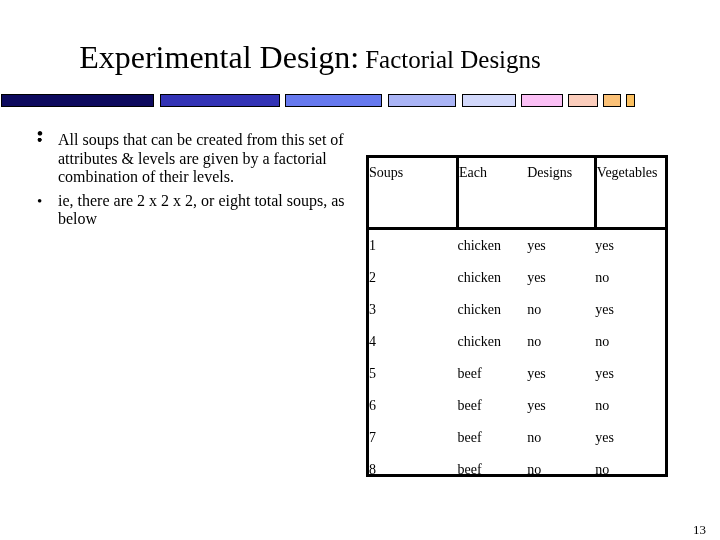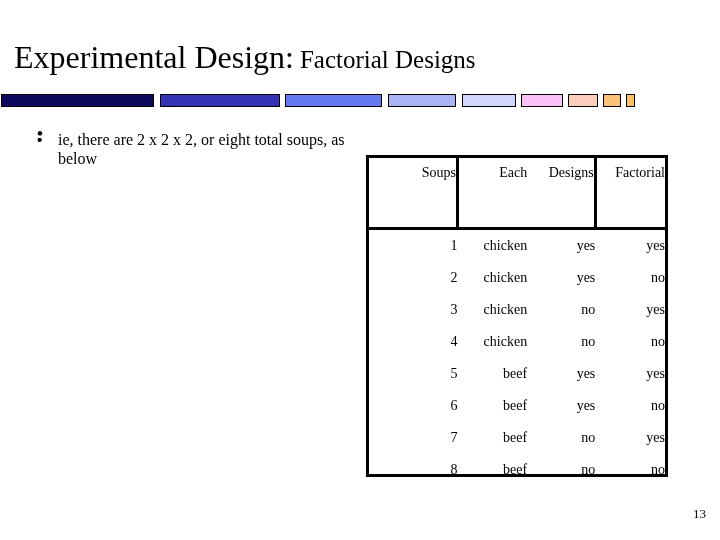--- a/index.html
+++ b/index.html
@@ -12,24 +12,24 @@
     height: 540px;
     position: relative;
     overflow: hidden;
     font-family: "Liberation Serif", "DejaVu Serif", serif;
     color: #000000;
   }
 
   
   #title-block {
     position: absolute;
-    left: 14px;
+    left: 8px;
     top: 38px;
     width: 604px;
-    text-align: left;
+    text-align: center;
     white-space: nowrap;
   }
   #title-main {
     font-size: 32px;
     line-height: 38px;
     letter-spacing: 0px;
   }
   #title-sub {
     font-size: 25px;
     line-height: 38px;
@@ -98,21 +98,21 @@
   }
   table#soup-table {
     border-collapse: collapse;
     width: 100%;
     height: 100%;
     table-layout: fixed;
     font-size: 14px;
   }
   table#soup-table th,
   table#soup-table td {
-    text-align: right;
+    text-align: left;
     vertical-align: top;
     font-weight: normal;
     padding: 0;
   }
   table#soup-table thead th {
     height: 62px;
     padding-top: 7px;
     border-bottom: 3px solid #000000;
     line-height: 16px;
   }
@@ -126,21 +126,21 @@
   }
   .col-soups { width: 30%; }
   .col-meat  { width: 23.5%; }
   .col-noodles { width: 23%; }
   .col-veg   { width: 23.5%; }
 
   
   #page-number {
     position: absolute;
     right: 14px;
-    bottom: 18px;
+    bottom: 2px;
     font-size: 13px;
     font-family: "Liberation Serif", "DejaVu Serif", serif;
   }
 </style>
 </head>
 <body>
 
 <div id="title-block">
   <span id="title-main">Experimental Design:</span><span id="title-sub">Factorial Designs</span>
 </div>
@@ -155,32 +155,32 @@
     <div class="bar-seg" style="left: 568px; width: 30px; background: rgb(251, 205, 188);"></div>
     <div class="bar-seg" style="left: 603px; width: 18px; background: rgb(251, 193, 119);"></div>
     <div class="bar-seg" style="left: 626px; width: 9px; background: rgb(251, 192, 96);"></div>
   </div>
 
 <div id="bullets">
     <div class="bullet-row bullet-lvl1"><span class="dot">•</span></div>
     <div class="bullet-row bullet-lvl2"><span class="dot">•</span></div>
     <div class="bullet-row bullet-lvl2"><span class="dot">•</span></div>
     <div class="bullet-row bullet-lvl2"><span class="dot">•</span></div>
-    <div class="bullet-row bullet-lvl2"><span class="dot">•</span></div>
+    <div class="bullet-row bullet-lvl2"><span class="dot">•</span><span>All soups that can be created from this set of attributes &amp; levels are given by a factorial combination of their levels.</span></div>
     <div class="bullet-row bullet-lvl2"><span class="dot">•</span><span>ie, there are 2 x 2 x 2, or eight total soups, as below</span></div>
   </div>
 
 <div id="soup-table-wrap">
   <table id="soup-table">
     <thead>
       <tr>
         <th class="col-soups div-right">Soups</th>
         <th class="col-meat">Each</th>
         <th class="col-noodles div-right">Designs</th>
-        <th class="col-veg">Factorial</th>
+        <th class="col-veg">Vegetables</th>
       </tr>
     </thead>
     <tbody id="soup-table-body">
         <tr>
           <td class="col-soups">1</td>
           <td class="col-meat">chicken</td>
           <td class="col-noodles">yes</td>
           <td class="col-veg">yes</td>
         </tr>
         <tr>

